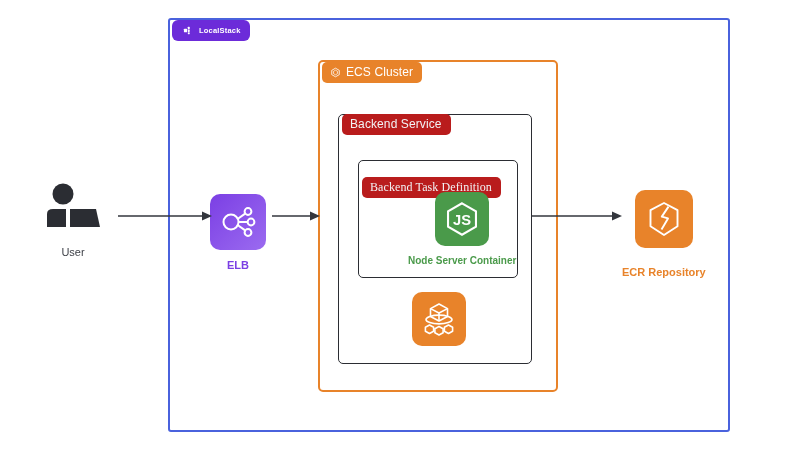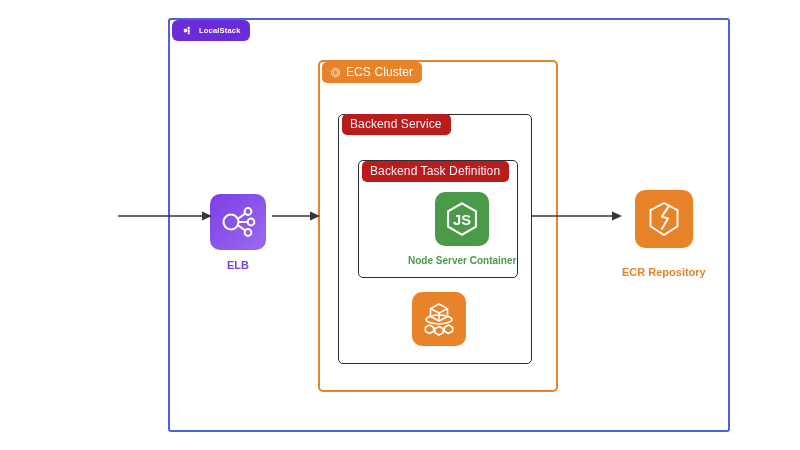--- a/index.html
+++ b/index.html
@@ -38,21 +38,21 @@
     letter-spacing: .1px;
   }
   .badge-localstack {
     left: 172px; top: 20px; background: #6c2bd9; color: #fff;
     font-weight: 700; font-size: 7.5px; letter-spacing: .2px;
     padding: 5px 9px 5px 11px; border-radius: 6px;
   }
   .badge-ecs  { left: 322px; top: 62px; background: #e8832a; color: #fff; }
   .badge-dark { background: #b91c1c; color: #f2f3f5; }
   .badge-service { left: 342px; top: 114px; }
-  .badge-task    { left: 362px; top: 161px; }
+  .badge-task    { left: 362px; top: 177px; font-family: Liberation Serif, serif; }
 
   .badge svg { display: block; flex: none; }
 
   
   .node { position: absolute; display: flex; flex-direction: column; align-items: center; }
   .node .tile {
     border-radius: 10px; display: flex; align-items: center; justify-content: center;
   }
   .node .caption {
     margin-top: 9px; font-size: 11px; line-height: 1.1; white-space: nowrap;
@@ -119,20 +119,30 @@
   <div class="grp grp-service"></div>
   <div class="badge badge-dark badge-service">
     <span>Backend Service</span>
   </div>
 
   <div class="grp grp-task"></div>
   <div class="badge badge-dark badge-task">
     <span>Backend Task Definition</span>
   </div>
 
+  <div class="node node-user">
+    <div class="glyph">
+      <svg width="58" height="50" viewBox="0 0 58 50" aria-hidden="true">
+        <circle cx="19" cy="11" r="10.5" fill="#2b2d33"></circle>
+        <path d="M3 44 L3 31 Q3 26 9 26 L22 26 L22 44 Z" fill="#2b2d33"></path>
+        <path d="M26 26 L52 26 L56 44 L26 44 Z" fill="#2b2d33"></path>
+      </svg>
+    </div>
+    <div class="caption">User</div>
+  </div>
 
   <div class="node node-elb">
     <div class="tile">
       <svg width="40" height="40" viewBox="0 0 40 40" aria-hidden="true">
         <g fill="none" stroke="#ffffff" stroke-width="2">
           <circle cx="13" cy="20" r="7.5"></circle>
           <circle cx="30" cy="9.5" r="3.4"></circle>
           <circle cx="33" cy="20" r="3.4"></circle>
           <circle cx="30" cy="30.5" r="3.4"></circle>
           <line x1="19.6" x2="27.1" y1="17" y2="11.6"></line>

